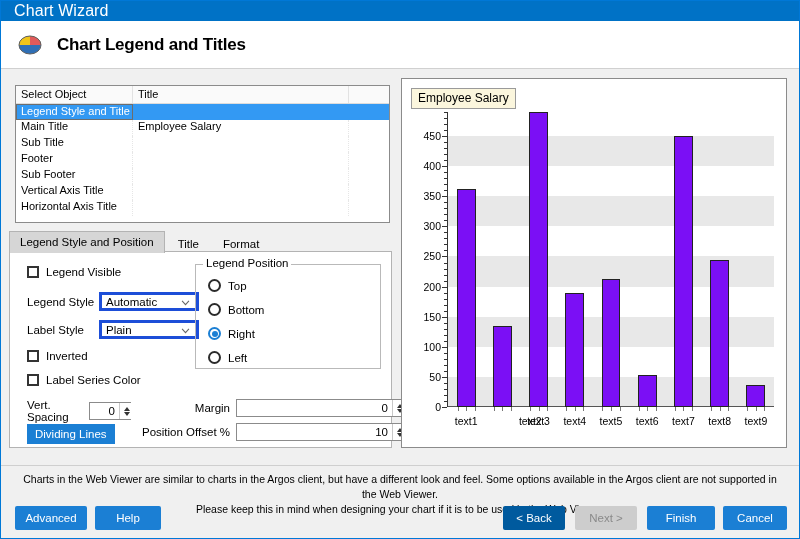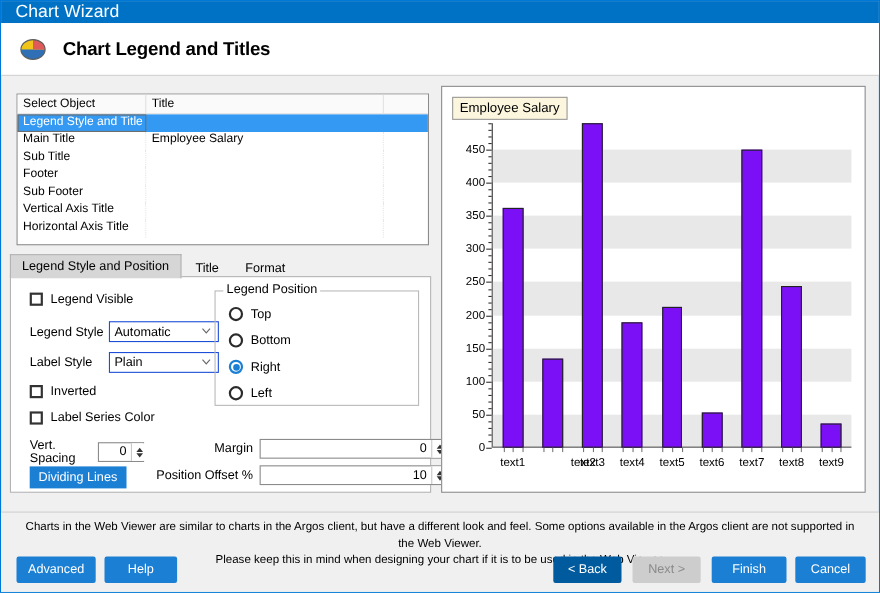--- a/index.html
+++ b/index.html
@@ -55,21 +55,21 @@
   .panel{position:absolute;left:8px;top:181px;width:383px;height:197px;
          background:#fff;border:1px solid #b3b3b3;box-sizing:border-box;}
 
   
   .cb-row{position:absolute;display:flex;align-items:center;font-size:11.5px;}
   .cb{width:12px;height:12px;border:2px solid #333;background:#fff;
       box-sizing:border-box;margin-right:7px;flex:0 0 auto;}
   .lbl{font-size:11.5px;}
   .field-row{position:absolute;display:flex;align-items:center;font-size:11.5px;}
   .field-lbl{width:72px;}
-  .combo{width:100px;height:19px;border:1px solid #1d4ed8;background:#fff;
+  .combo{width:100px;height:19px;border:3px solid #1d4ed8;background:#fff;
          display:flex;align-items:center;padding-left:4px;box-sizing:border-box;
          font-size:11.5px;position:relative;}
   .combo .chev{position:absolute;right:6px;top:5px;width:9px;height:6px;}
 
   .spin{display:flex;align-items:center;border:1px solid #8b8b8b;background:#fff;
         height:18px;box-sizing:border-box;}
   .spin input{border:none;outline:none;text-align:right;font-size:11.5px;
               font-family:"Liberation Sans", sans-serif;background:transparent;
               height:16px;padding:0 4px 0 2px;box-sizing:border-box;color:#000;}
   .spin .arrows{width:13px;height:16px;border-left:1px solid #c8c8c8;

